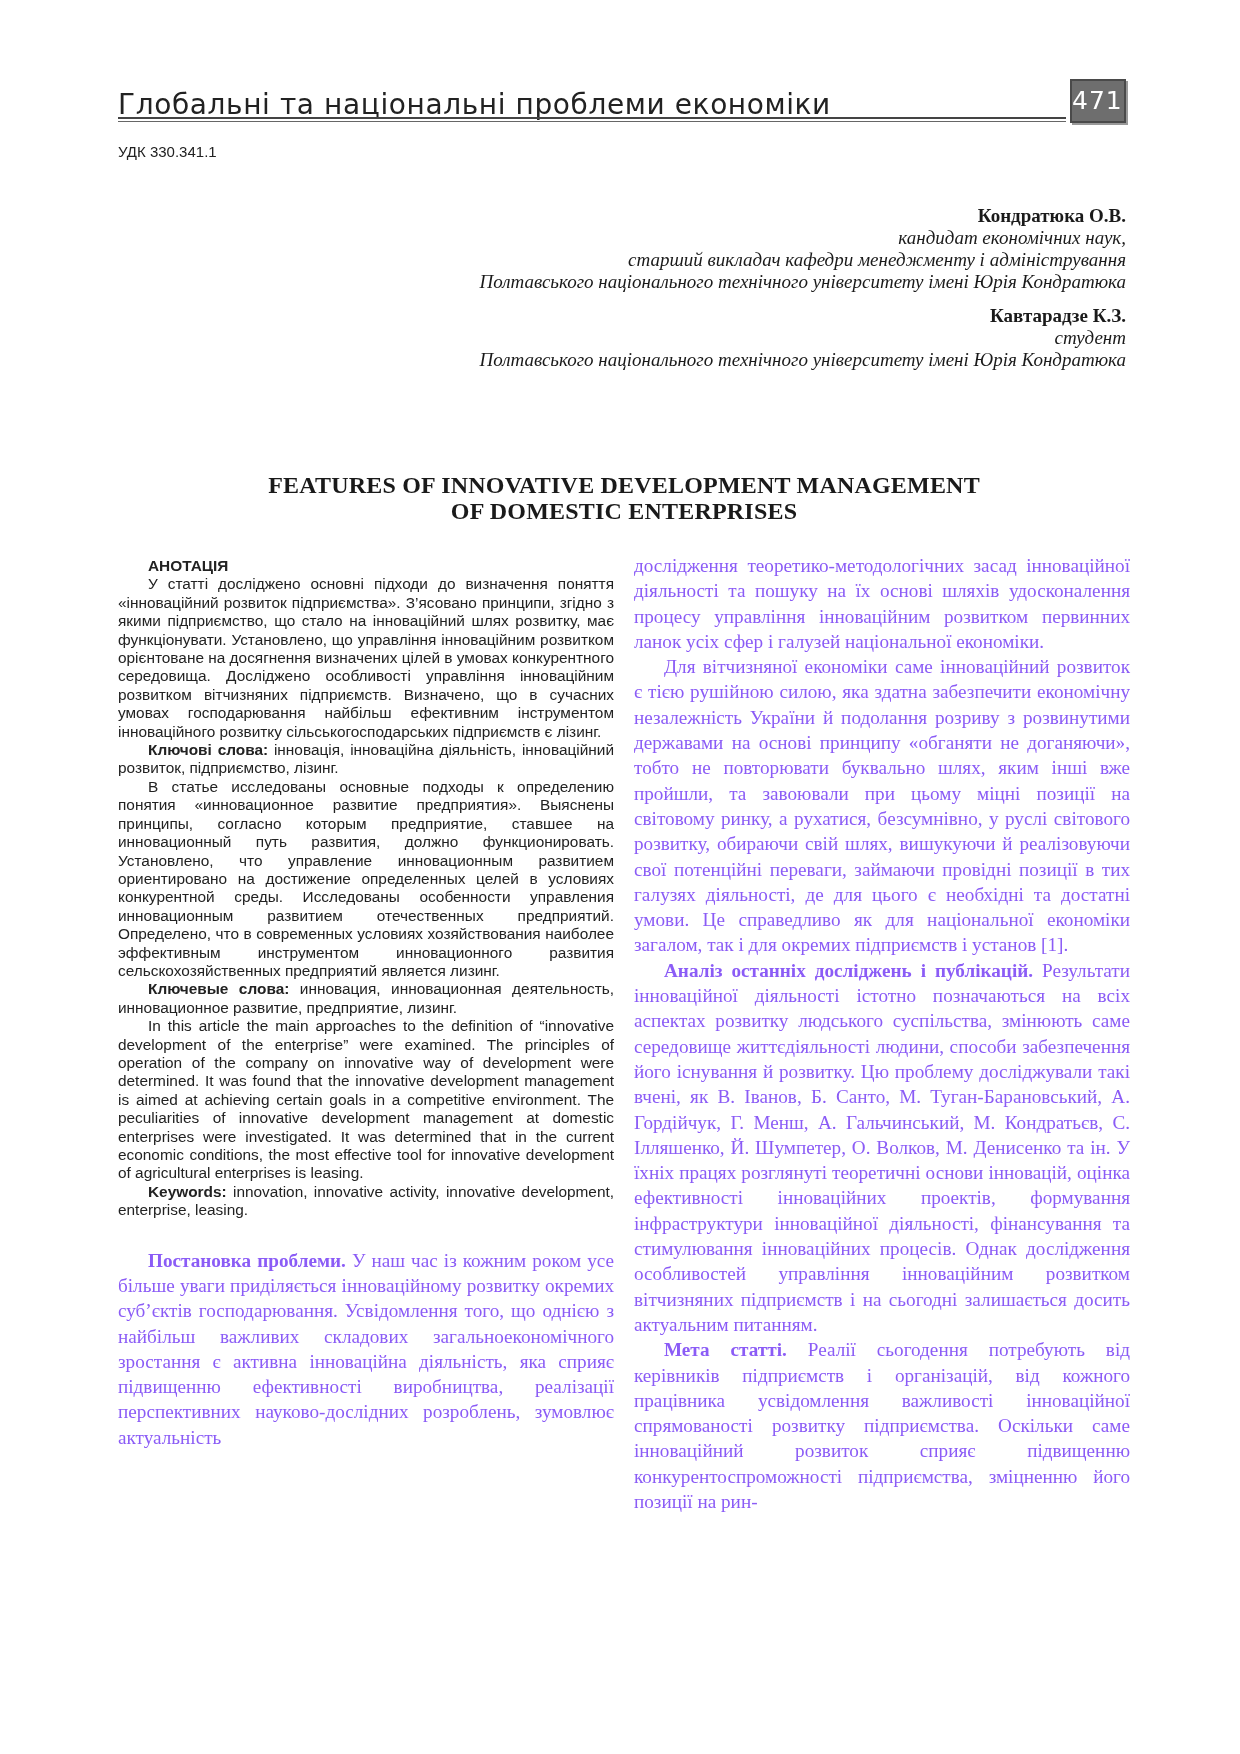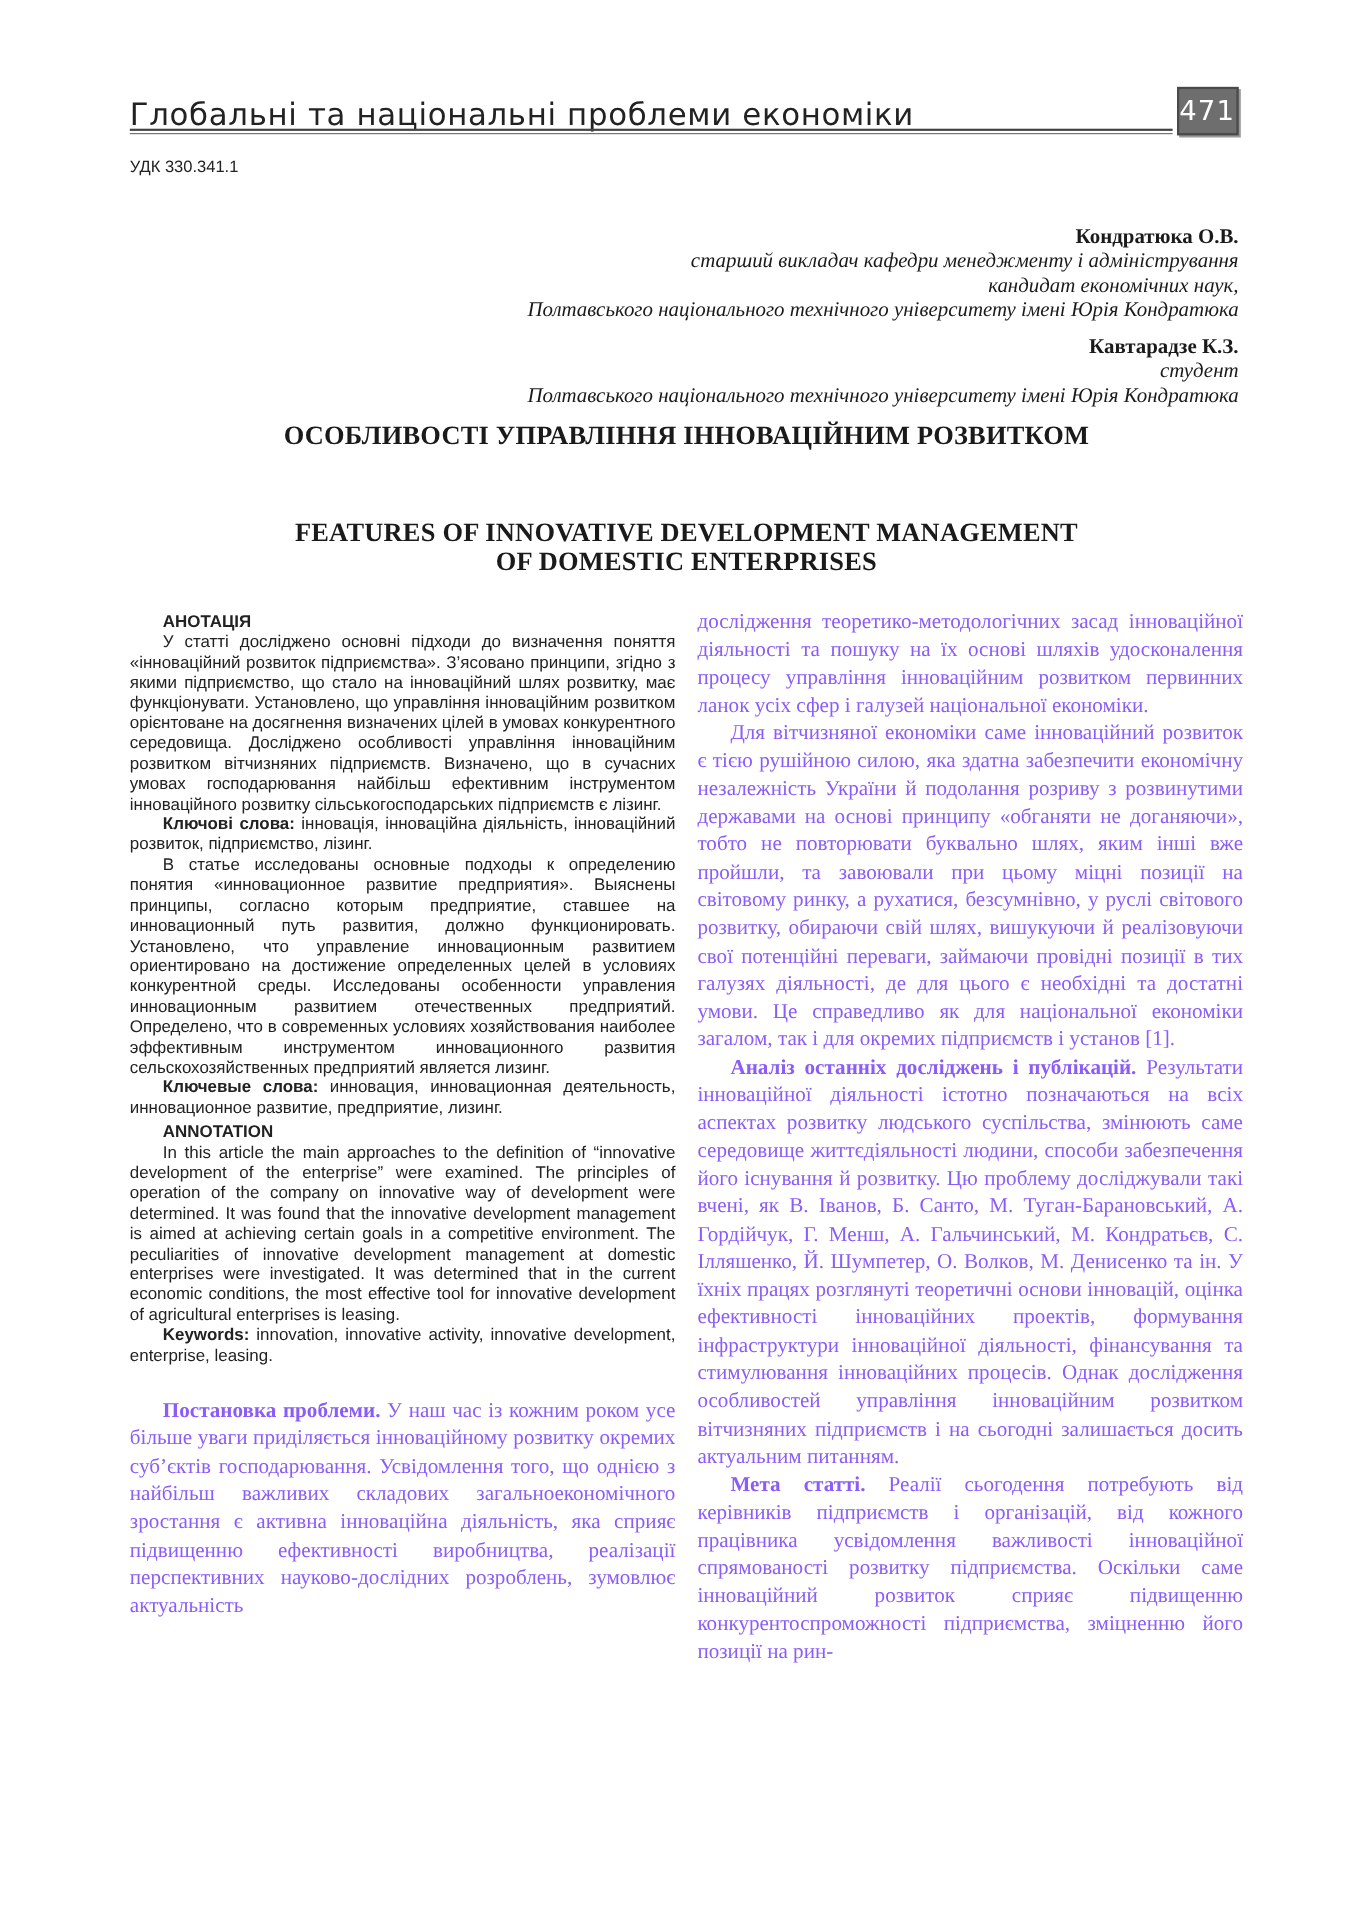--- a/index.html
+++ b/index.html
@@ -44,50 +44,48 @@
   <span class="running-title">Глобальні та національні проблеми економіки</span>
   <div class="head-rule-1"></div>
   <div class="head-rule-2"></div>
   <div class="page-number">471</div>
 </div>
 
 <div class="udk">УДК 330.341.1</div>
 
 <div class="authors">
   <div class="author-name">Кондратюка О.В.</div>
+  <div class="author-pos">кандидат економічних наук,</div>
   <div class="author-pos">старший викладач кафедри менеджменту і адміністрування</div>
-  <div class="author-pos">кандидат економічних наук,</div>
   <div class="author-pos">Полтавського національного технічного університету імені Юрія Кондратюка</div>
   <div class="author-gap"></div>
   <div class="author-name">Кавтарадзе К.З.</div>
   <div class="author-pos">студент</div>
   <div class="author-pos">Полтавського національного технічного університету імені Юрія Кондратюка</div>
 </div>
 
 <div class="title-block title-ua">
-  <div>ОСОБЛИВОСТІ УПРАВЛІННЯ ІННОВАЦІЙНИМ РОЗВИТКОМ</div>
 </div>
 
 <div class="title-block title-en">
   <div>FEATURES OF INNOVATIVE DEVELOPMENT MANAGEMENT</div>
   <div>OF DOMESTIC ENTERPRISES</div>
 </div>
 
 <div class="col-left">
   <div class="abs">
     <div class="abs-head">АНОТАЦІЯ</div>
     <p>У статті досліджено основні підходи до визначення поняття «інноваційний розвиток підприємства». З’ясовано принципи, згідно з якими підприємство, що стало на інноваційний шлях розвитку, має функціонувати. Установлено, що управління інноваційним розвитком орієнтоване на досягнення визначених цілей в умовах конкурентного середовища. Досліджено особливості управління інноваційним розвитком вітчизняних підприємств. Визначено, що в сучасних умовах господарювання найбільш ефективним інструментом інноваційного розвитку сільськогосподарських підприємств є лізинг.</p>
     <p><span class="kw-label">Ключові слова:</span><span> інновація, інноваційна діяльність, інноваційний розвиток, підприємство, лізинг.</span></p>
   </div>
   <div class="abs">
     <p>В статье исследованы основные подходы к определению понятия «инновационное развитие предприятия». Выяснены принципы, согласно которым предприятие, ставшее на инновационный путь развития, должно функционировать. Установлено, что управление инновационным развитием ориентировано на достижение определенных целей в условиях конкурентной среды. Исследованы особенности управления инновационным развитием отечественных предприятий. Определено, что в современных условиях хозяйствования наиболее эффективным инструментом инновационного развития сельскохозяйственных предприятий является лизинг.</p>
     <p><span class="kw-label">Ключевые слова:</span><span> инновация, инновационная деятельность, инновационное развитие, предприятие, лизинг.</span></p>
   </div>
   <div class="abs">
-    <div class="abs-head">ANNOTATION</div>
     <p>In this article the main approaches to the definition of “innovative development of the enterprise” were examined. The principles of operation of the company on innovative way of development were determined. It was found that the innovative development management is aimed at achieving certain goals in a competitive environment. The peculiarities of innovative development management at domestic enterprises were investigated. It was determined that in the current economic conditions, the most effective tool for innovative development of agricultural enterprises is leasing.</p>
     <p><span class="kw-label">Keywords:</span><span> innovation, innovative activity, innovative development, enterprise, leasing.</span></p>
   </div>
   <div style="height:28px"></div>
   <div class="body-text">
     <p><span class="sec-label">Постановка проблеми.</span><span> У наш час із кожним роком усе більше уваги приділяється інноваційному розвитку окремих суб’єктів господарювання. Усвідомлення того, що однією з найбільш важливих складових загальноекономічного зростання є активна інноваційна діяльність, яка сприяє підвищенню ефективності виробництва, реалізації перспективних науково-дослідних розроблень, зумовлює актуальність</span></p>
   </div>
 </div>
 
 <div class="col-right">

